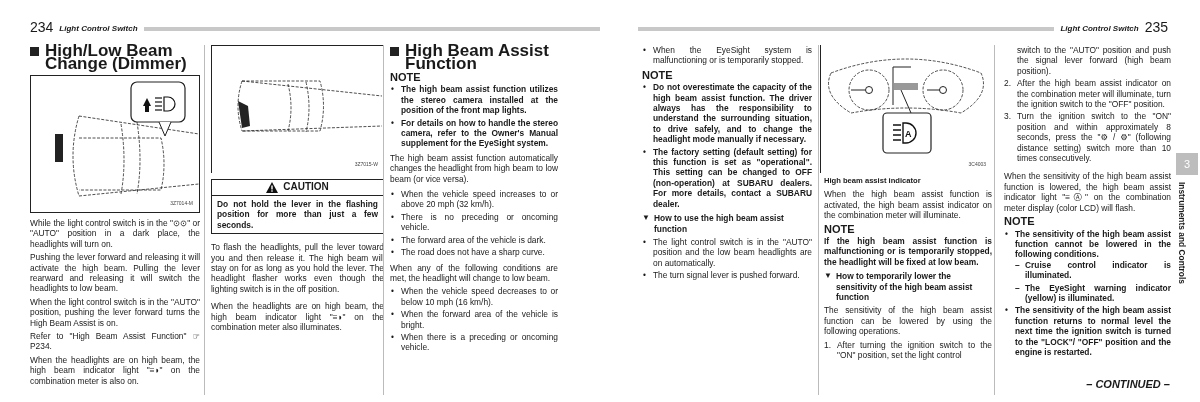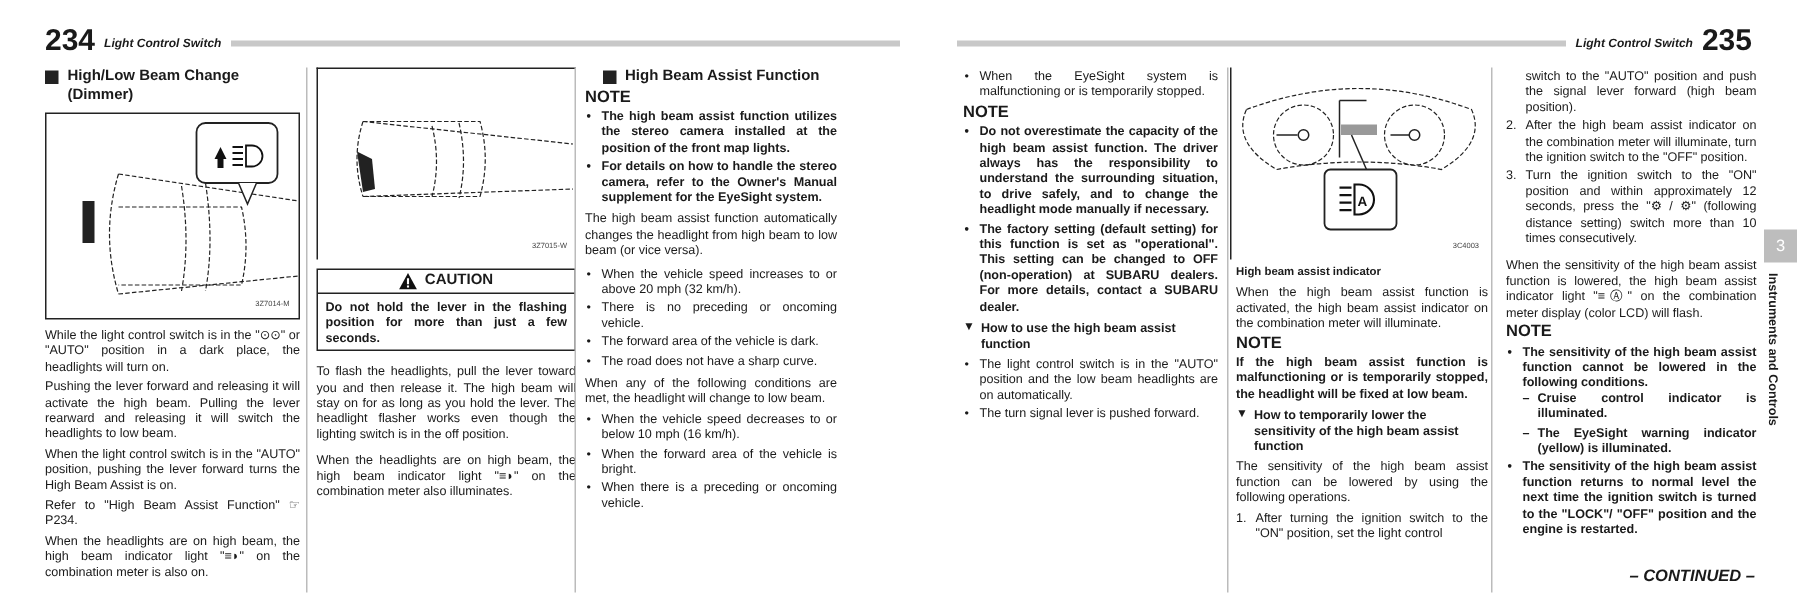--- a/index.html
+++ b/index.html
@@ -5,29 +5,29 @@
   * { box-sizing: border-box; margin: 0; padding: 0; }
   html, body { width: 1200px; height: 402px; background: #fff; overflow: hidden; }
   body { font-family: "Liberation Sans", sans-serif; color: #1a1a1a; position: relative; }
   .page { position: absolute; top: 0; height: 402px; }
   .page-left { left: 0; width: 600px; }
   .page-right { left: 600px; width: 600px; }
 
   .hdr { position: absolute; top: 18px; height: 16px; display: flex; align-items: flex-end; }
   .hdr-left { left: 30px; width: 570px; }
   .hdr-right { left: 38px; width: 530px; justify-content: flex-end; }
-  .hdr .pnum { font-size: 20px; font-weight: bold; line-height: 14px; }
+  .hdr .pnum { font-size: 14px; font-weight: normal; line-height: 14px; }
   .hdr .ttl { font-size: 8px; font-style: italic; font-weight: bold; line-height: 10px; margin: 0 6px; white-space: nowrap; }
   .hdr .bar { flex: 1; height: 4px; background: #c8c8c8; margin-bottom: 3px; }
 
   .col { position: absolute; top: 45px; font-size: 8.4px; line-height: 10.4px; }
   .col p { text-align: justify; margin-bottom: 3px; }
   .vline { position: absolute; width: 1px; background: #bbb; }
 
-  h2.sec { font-size: 10px; font-weight: bold; line-height: 12.5px; display: flex; margin-bottom: 5px; }
+  h2.sec { font-size: 17px; font-weight: bold; line-height: 12.5px; display: flex; margin-bottom: 5px; }
   h2.sec .sq { display: inline-block; width: 9px; height: 9px; background: #222; margin: 2px 6px 0 0; flex: none; }
   .note { font-size: 11px; font-weight: bold; margin: 2px 0 2px; }
   ul.b { list-style: none; margin-bottom: 4px; }
   ul.b li { position: relative; padding-left: 11px; margin-bottom: 2px; text-align: justify; }
   ul.b li::before { content: "\2022"; position: absolute; left: 1px; top: 0; }
   ul.bold li { font-weight: bold; }
   ul.dash { list-style: none; margin-left: 10px; }
   ul.dash li { position: relative; padding-left: 10px; font-weight: bold; }
   ul.dash li::before { content: "\2013"; position: absolute; left: 0; }
   ol.num { list-style: none; }
@@ -219,21 +219,21 @@
         <li><span class="n">1.</span><span>After turning the ignition switch to the "ON" position, set the light control</span></li>
       </ol>
     </div>
   </div>
   <div class="vline" style="left:394px; top:45px; height:350px;"></div>
 
   <div class="col" style="left:404px; width:167px;">
     <ol class="num">
       <li><span>switch to the "AUTO" position and push the signal lever forward (high beam position).</span></li>
       <li><span class="n">2.</span><span>After the high beam assist indicator on the combination meter will illuminate, turn the ignition switch to the "OFF" position.</span></li>
-      <li><span class="n">3.</span><span>Turn the ignition switch to the "ON" position and within approximately 12 seconds, press the "⚙ / ⚙" (following distance setting) switch more than 10 times consecutively.</span></li>
+      <li><span class="n">3.</span><span>Turn the ignition switch to the "ON" position and within approximately 8 seconds, press the "⚙ / ⚙" (following distance setting) switch more than 10 times consecutively.</span></li>
     </ol>
     <p style="margin-top:8px;">When the sensitivity of the high beam assist function is lowered, the high beam assist indicator light "≡Ⓐ" on the combination meter display (color LCD) will flash.</p>
     <div class="note">NOTE</div>
     <ul class="b bold">
       <li><span>The sensitivity of the high beam assist function cannot be lowered in the following conditions.</span>
         <ul class="dash" style="margin-left:0;">
           <li>Cruise control indicator is illuminated.</li>
           <li>The EyeSight warning indicator (yellow) is illuminated.</li>
         </ul>
       </li>

